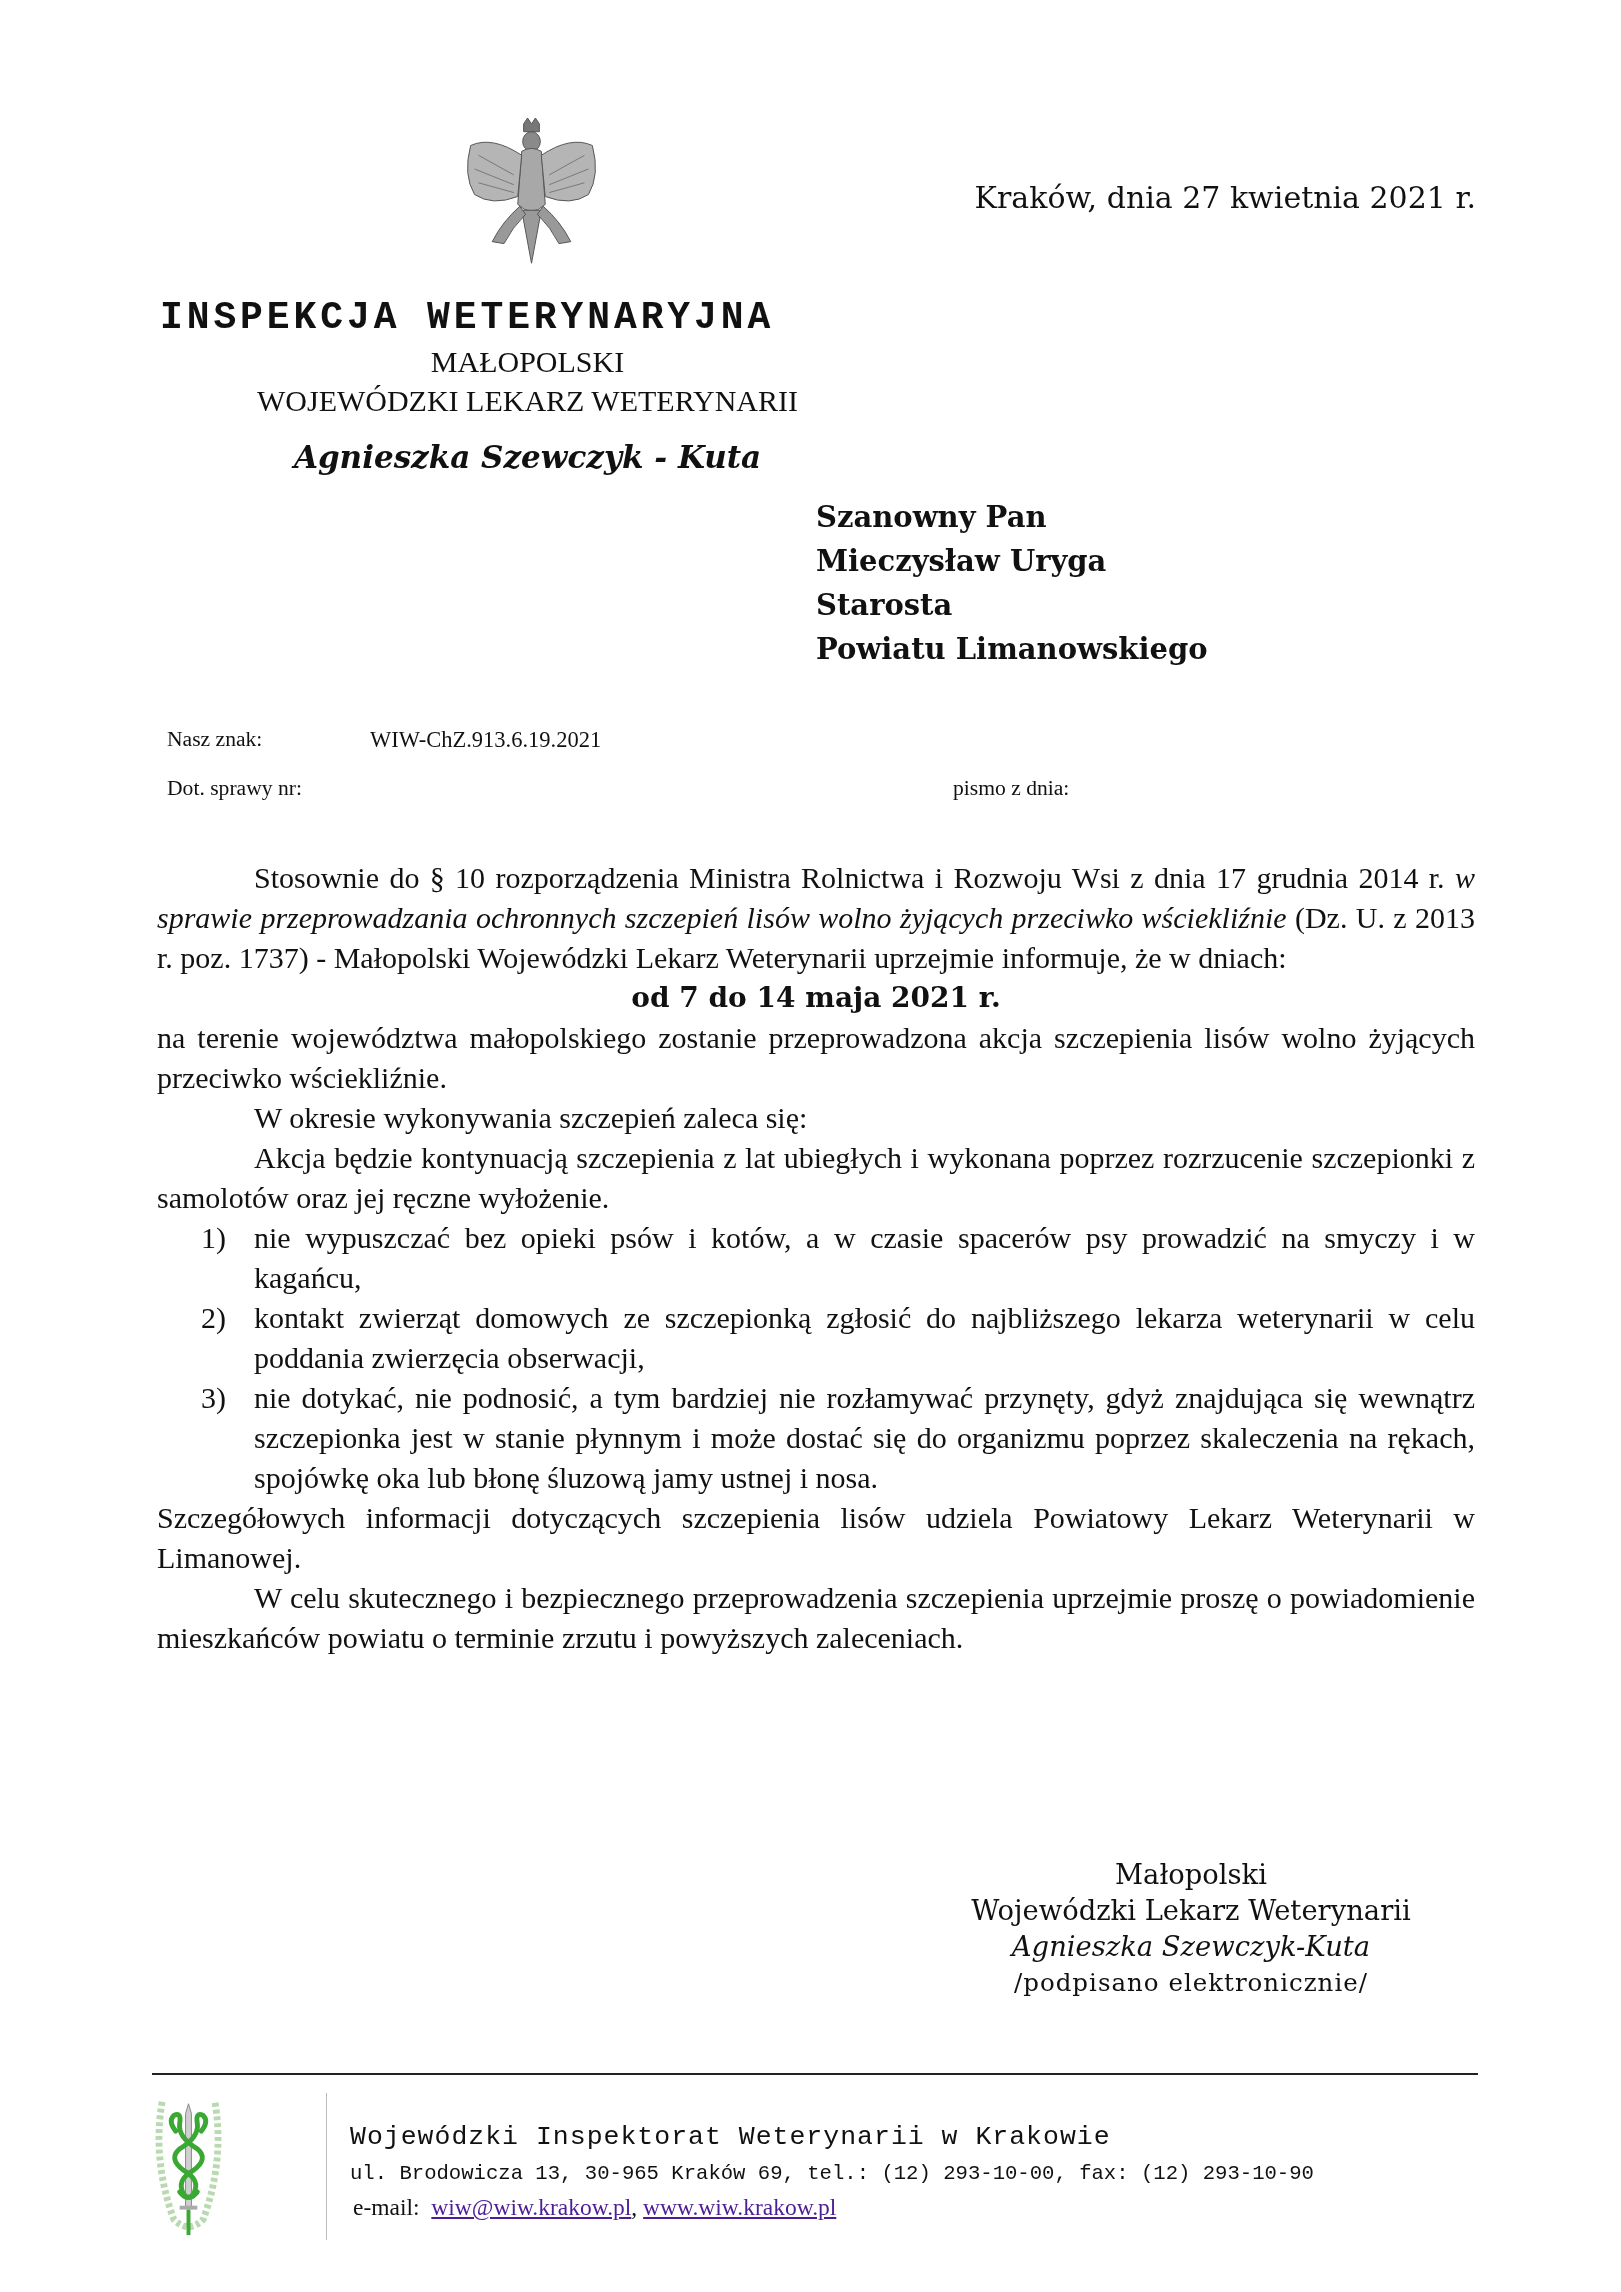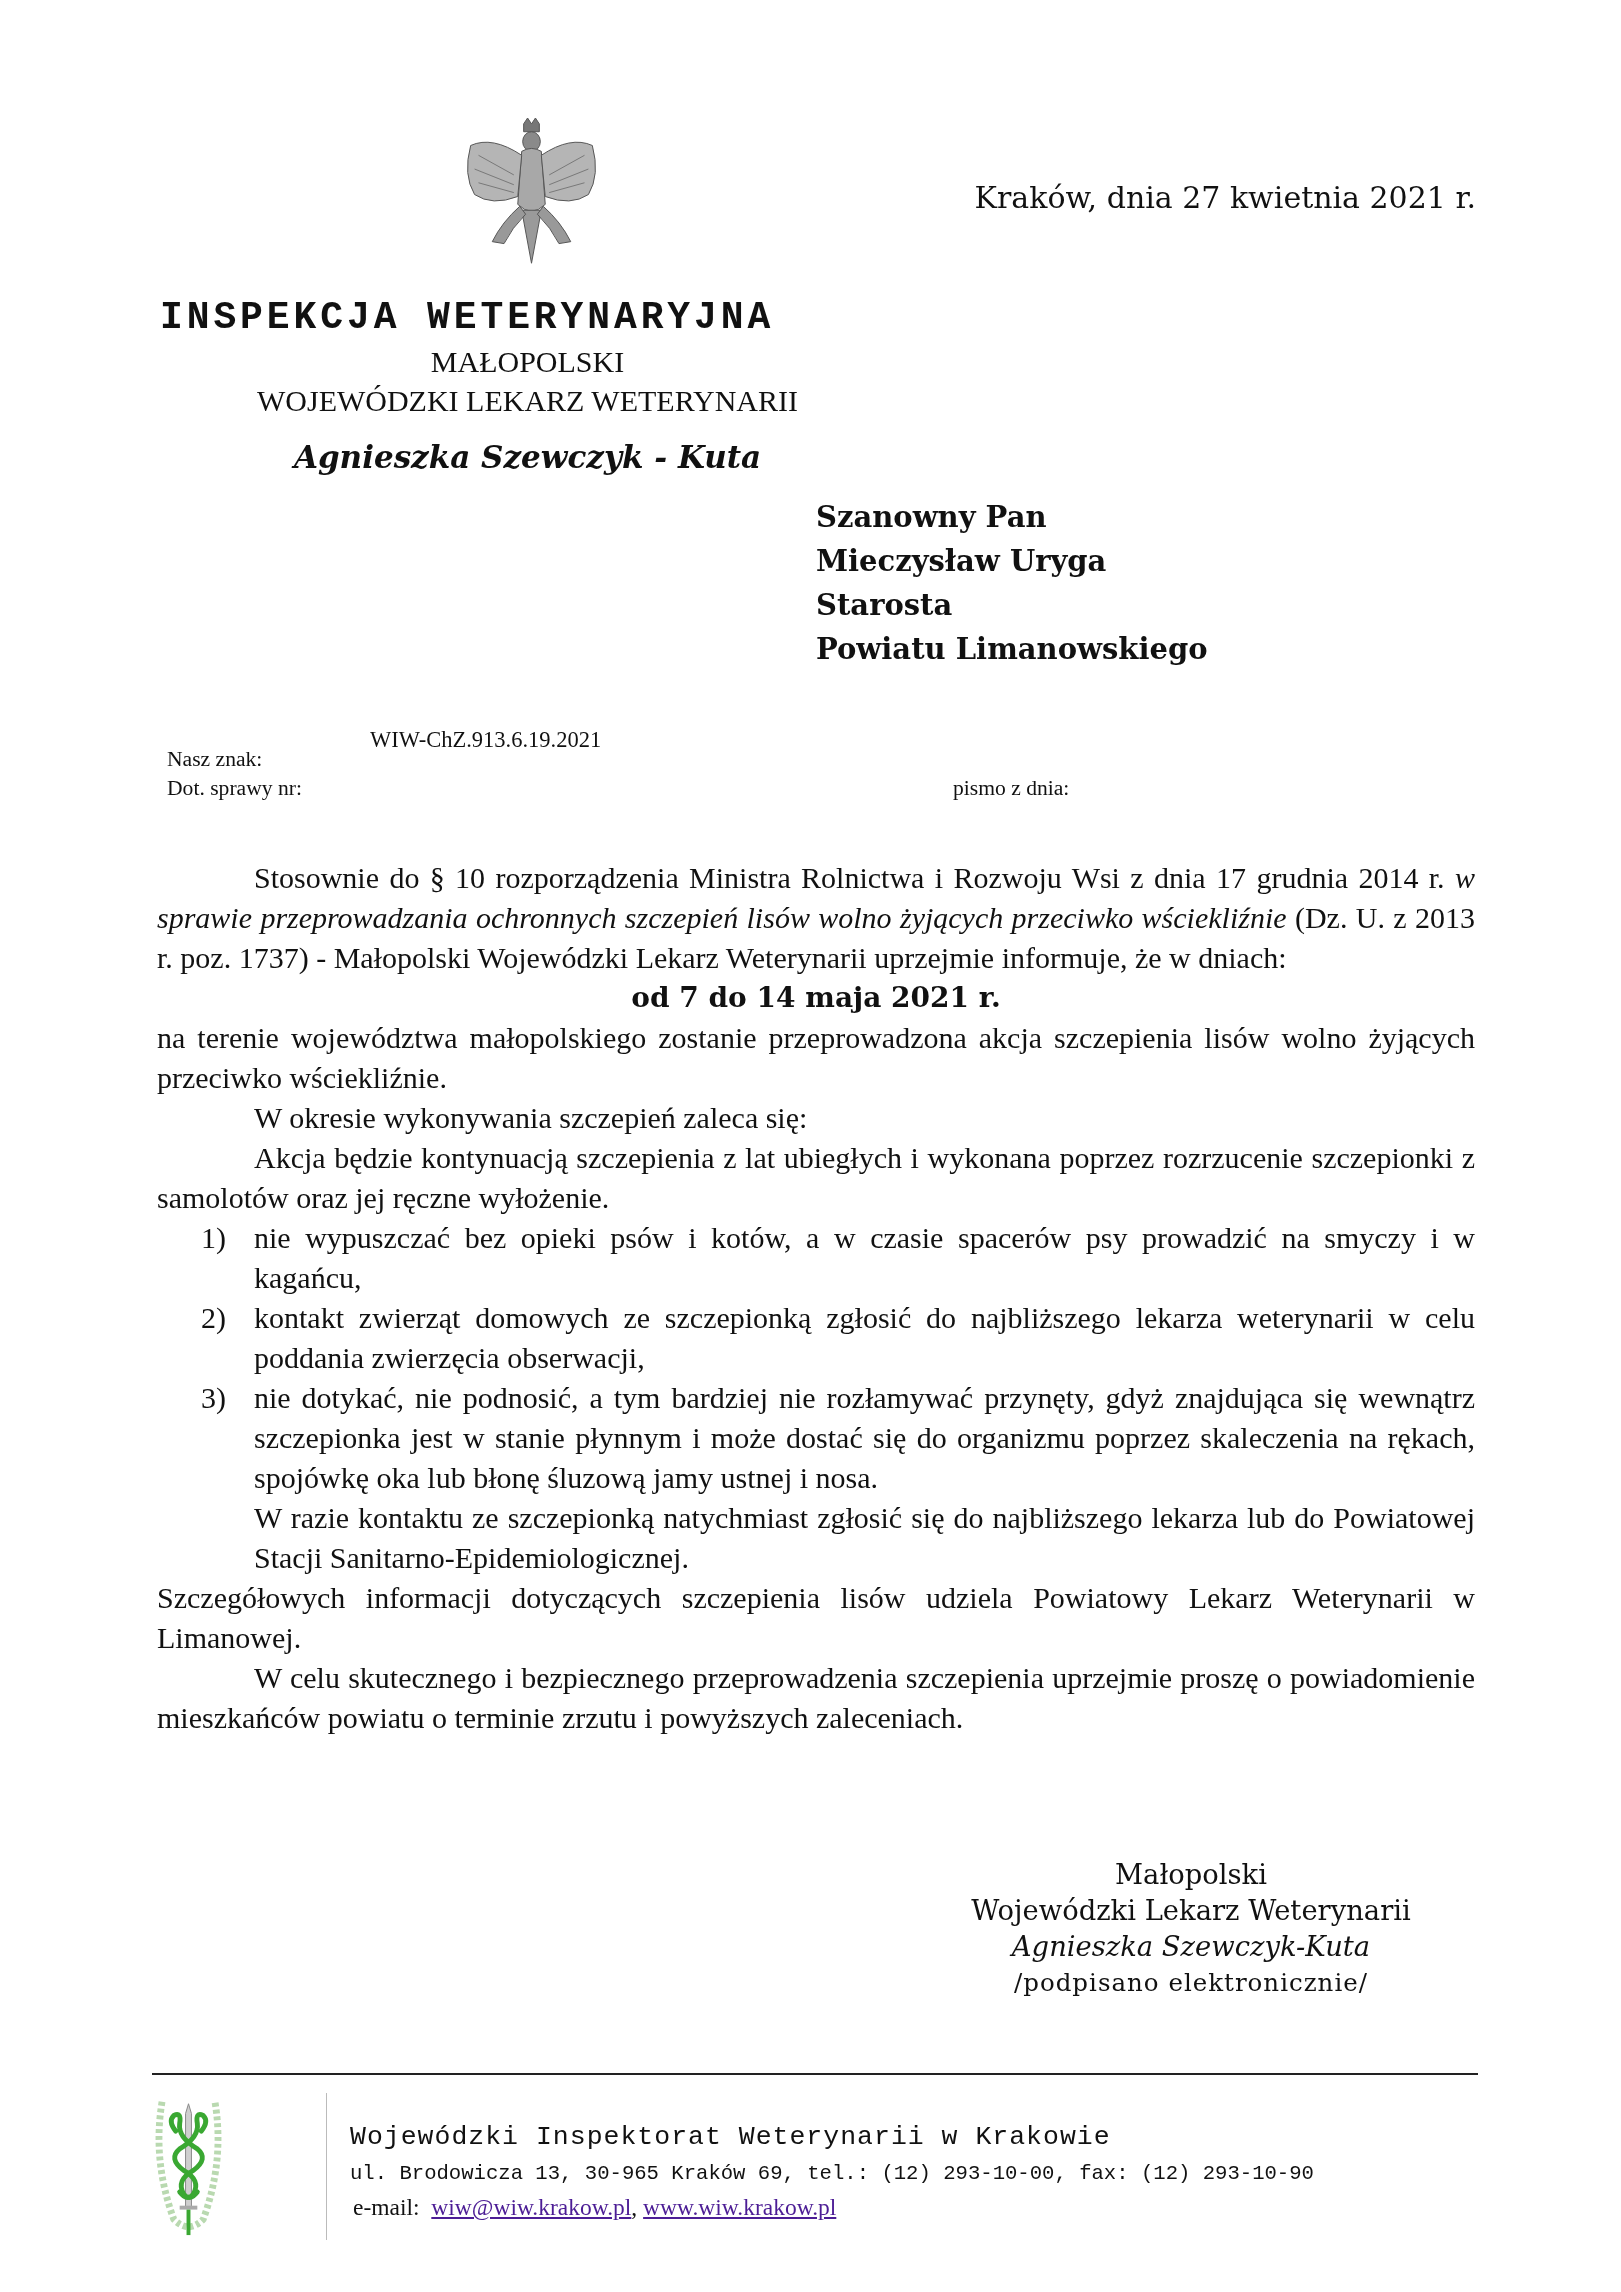--- a/index.html
+++ b/index.html
@@ -8,21 +8,21 @@
   .eagle { left: 453px; top: 116px; width: 157px; height: 162px; }
   .date { right: 145px; top: 180px; font-size: 30px; font-family: "DejaVu Serif", serif; white-space: nowrap; }
   .org-title { left: 160px; top: 296px; width: 735px; font-family: Liberation Mono, monospace; font-weight: bold; font-size: 38px; letter-spacing: 3.9px; white-space: nowrap; }
   .org-sub { font-family: "Liberation Serif", serif; font-size: 30px; text-align: center; white-space: nowrap; }
   .org-sub1 { left: 160px; top: 345px; width: 735px; }
   .org-sub2 { left: 160px; top: 384px; width: 735px; }
   .org-name { left: 160px; top: 439px; width: 735px; text-align: center; font-family: "DejaVu Serif", serif; font-weight: bold; font-style: italic; font-size: 31px; white-space: nowrap; }
   .addressee { left: 816px; top: 495px; font-family: "DejaVu Serif", serif; font-weight: bold; font-size: 29px; line-height: 44px; }
   .addressee div { white-space: nowrap; }
   .ref { font-family: "Liberation Serif", serif; font-size: 21.6px; white-space: nowrap; }
-  .ref-label1 { left: 167px; top: 727px; margin-top: 20px; }
+  .ref-label1 { left: 167px; top: 727px; }
   .ref-value1 { left: 370px; top: 727px; font-size: 22.5px; }
   .ref-label2 { left: 167px; top: 776px; }
   .ref-label3 { left: 953px; top: 776px; }
   .body-text { left: 157px; top: 858px; width: 1318px; font-family: "Liberation Serif", serif; font-size: 30px; line-height: 40px; }
   .p { text-align: justify; margin: 0; }
   .indent { text-indent: 97px; }
   .center-bold { text-align: center; font-weight: bold; font-family: "DejaVu Serif", serif; font-size: 28px; }
   .list { margin: 0; padding: 0; list-style: none; }
   .list li { position: relative; padding-left: 97px; text-align: justify; }
   .list li .num { position: absolute; left: 44px; top: 0; }
@@ -88,21 +88,20 @@
   <p class="p indent"><span>Stosownie do § 10 rozporządzenia Ministra Rolnictwa i Rozwoju Wsi z dnia 17 grudnia 2014 r. </span><span class="it">w sprawie przeprowadzania ochronnych szczepień lisów wolno żyjących przeciwko wściekliźnie</span><span> (Dz. U. z 2013 r. poz. 1737) - Małopolski Wojewódzki Lekarz Weterynarii uprzejmie informuje, że w dniach:</span></p>
   <p class="p center-bold">od 7 do 14 maja 2021 r.</p>
   <p class="p">na terenie województwa małopolskiego zostanie przeprowadzona akcja szczepienia lisów wolno żyjących przeciwko wściekliźnie.</p>
   <p class="p indent">W okresie wykonywania szczepień zaleca się:</p>
   <p class="p indent">Akcja będzie kontynuacją szczepienia z lat ubiegłych i wykonana poprzez rozrzucenie szczepionki z samolotów oraz jej ręczne wyłożenie.</p>
   <ul class="list">
     <li><span class="num">1)</span><span>nie wypuszczać bez opieki psów i kotów, a w czasie spacerów psy prowadzić na smyczy i w kagańcu,</span></li>
     <li><span class="num">2)</span><span>kontakt zwierząt domowych ze szczepionką zgłosić do najbliższego lekarza weterynarii w celu poddania zwierzęcia obserwacji,</span></li>
     <li><span class="num">3)</span><span>nie dotykać, nie podnosić, a tym bardziej nie rozłamywać przynęty, gdyż znajdująca się wewnątrz szczepionka jest w stanie płynnym i może dostać się do organizmu poprzez skaleczenia na rękach, spojówkę oka lub błonę śluzową jamy ustnej i nosa.</span></li>
   </ul>
-  <p class="list-extra">W razie kontaktu ze szczepionką natychmiast zgłosić się do najbliższego lekarza lub do Powiatowej Stacji Sanitarno-Epidemiologicznej.</p>
   <p class="p">Szczegółowych informacji dotyczących szczepienia lisów udziela Powiatowy Lekarz Weterynarii w Limanowej.</p>
   <p class="p indent">W celu skutecznego i bezpiecznego przeprowadzenia szczepienia uprzejmie proszę o powiadomienie mieszkańców powiatu o terminie zrzutu i powyższych zaleceniach.</p>
 </div>
 
 <div class="abs sig">
   <div>Małopolski</div>
   <div>Wojewódzki Lekarz Weterynarii</div>
   <div class="it">Agnieszka Szewczyk-Kuta</div>
   <div class="small">/podpisano elektronicznie/</div>
 </div>

